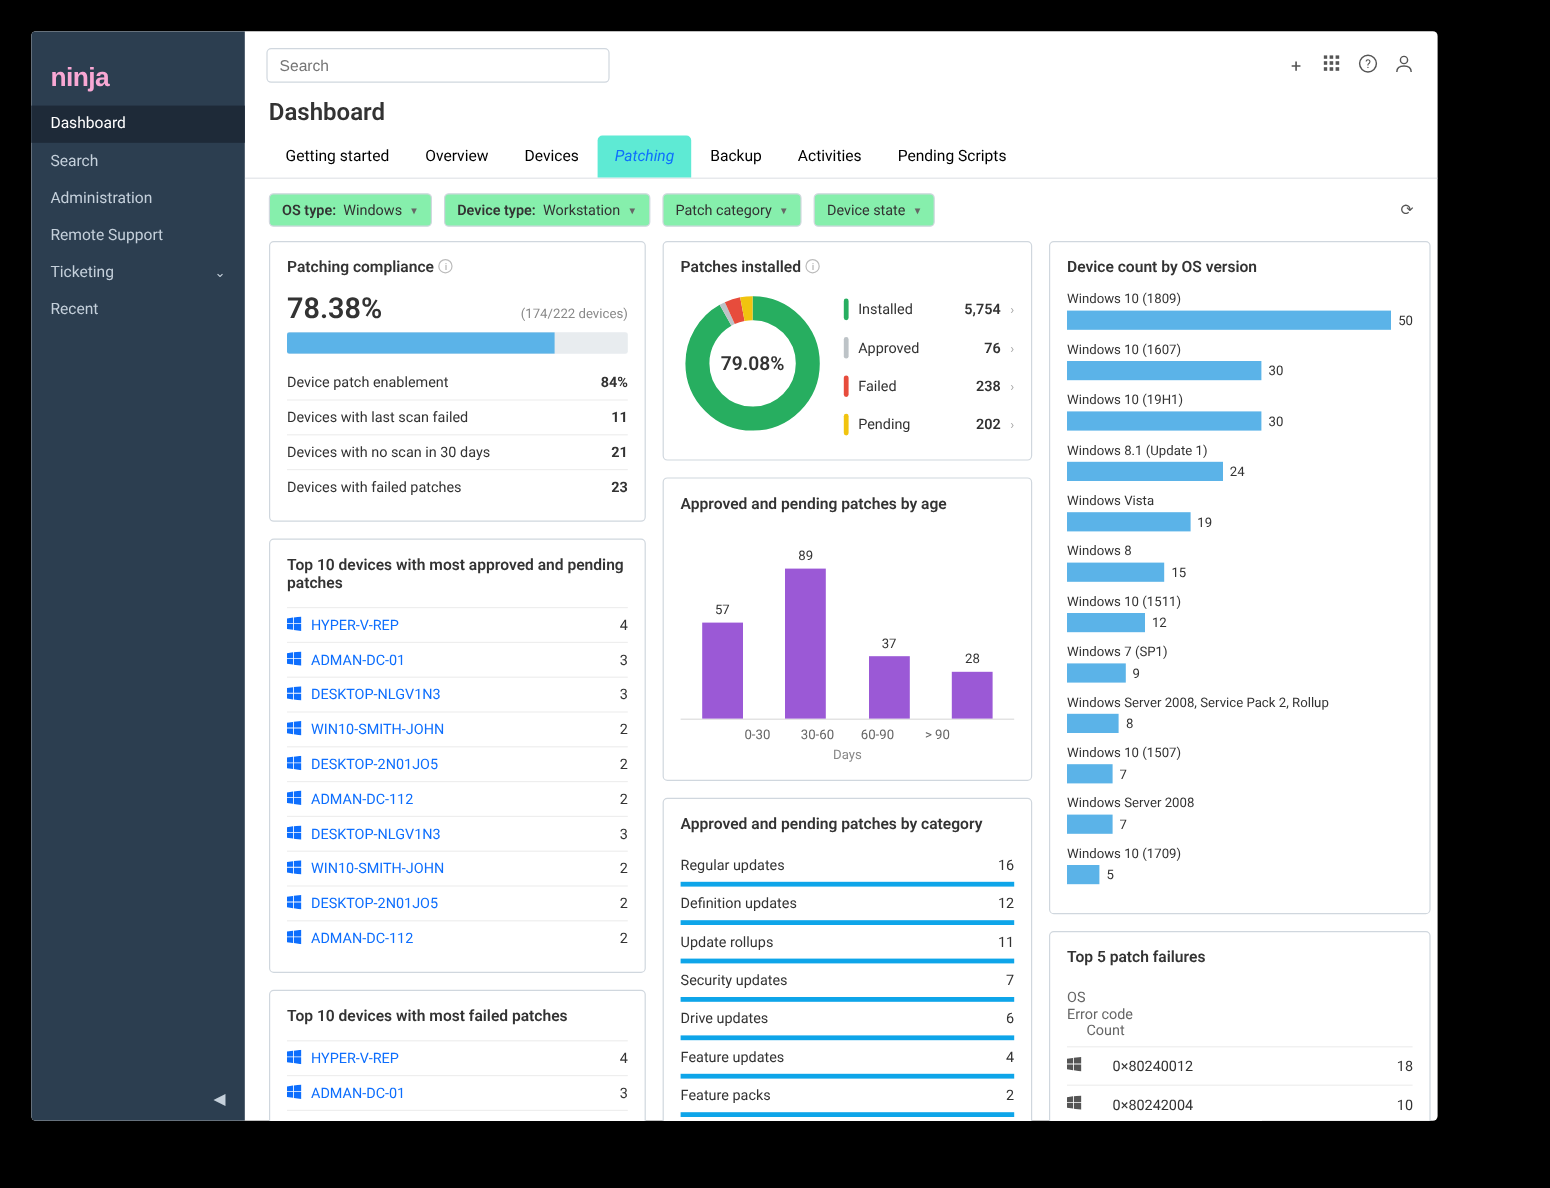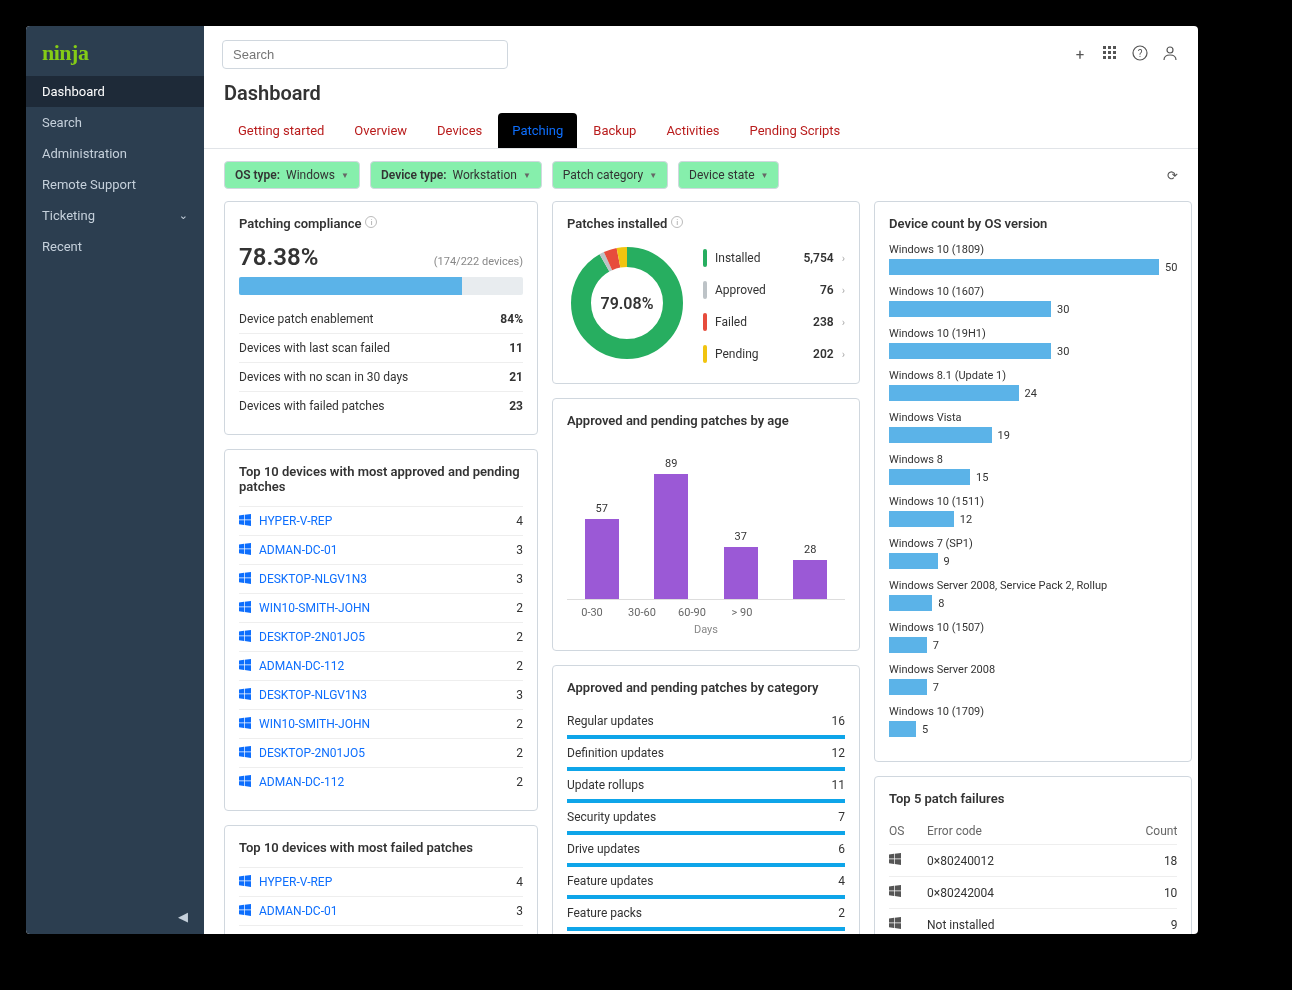--- a/index.html
+++ b/index.html
@@ -1,32 +1,32 @@
 <!DOCTYPE html>
 <html><head>
 <meta charset="utf-8">
 <style>
 * { margin: 0; padding: 0; box-sizing: border-box; }
 body { font-family: -apple-system, BlinkMacSystemFont, "Segoe UI", Roboto, sans-serif; font-size: 13px; color: #333; background: #000; }
 .app { display: flex; width: 1172px; height: 908px; background: #fff; margin: 26px; border-radius: 4px; overflow: hidden; }
 .sidebar { width: 178px; background: #2c3e50; color: #c5d0db; flex-shrink: 0; display: flex; flex-direction: column; }
-.logo { padding: 14px 16px 10px; font-size: 22px; font-weight: bold; color: #84cc16; letter-spacing: -0.5px; font-family: Liberation Serif, serif; }
+.logo { padding: 14px 16px 10px; font-size: 22px; font-weight: bold; color: #f9a8d4; letter-spacing: -0.5px; font-family: Liberation Sans, sans-serif; margin-top: 12px; }
 .nav-item { padding: 8px 16px; font-size: 13px; cursor: pointer; display: flex; justify-content: space-between; align-items: center; }
 .nav-item.active { background: #1e2a38; color: #fff; }
 .chevron { font-size: 11px; }
 .collapse-btn { margin-top: auto; padding: 10px 16px; display: flex; justify-content: flex-end; cursor: pointer; }
 .main { flex: 1; display: flex; flex-direction: column; overflow: hidden; }
 .topbar { display: flex; align-items: center; padding: 14px 18px 10px; gap: 10px; }
 .search-box { width: 286px; padding: 6px 10px; border: 1px solid #d0d7de; border-radius: 4px; font-size: 13px; color: #666; background: #fff; }
 .topbar-spacer { flex: 1; }
 .topbar-icon { width: 20px; height: 20px; display: flex; align-items: center; justify-content: center; cursor: pointer; color: #555; font-size: 15px; }
 .page-title { font-size: 20px; font-weight: 600; padding: 2px 20px 8px; }
 .tabs { display: flex; gap: 2px; padding: 0 20px; border-bottom: 1px solid #e1e4e8; }
-.tab { padding: 10px 14px; font-size: 13px; color: #b91c1c; cursor: pointer; }
-.tab.active { color: #0d6efd; background: #000000; border-radius: 4px 4px 0 0; }
+.tab { padding: 10px 14px; font-size: 13px; color: #000000; cursor: pointer; }
+.tab.active { color: #0d6efd; background: #5eead4; border-radius: 4px 4px 0 0; font-style: italic; }
 .filter-bar { display: flex; gap: 10px; padding: 12px 20px; align-items: center; }
 .filter-chip { border: 1px solid #d0d7de; border-radius: 4px; padding: 6px 10px; font-size: 12px; display: flex; align-items: center; gap: 6px; cursor: pointer; background: #86efac; }
 .filter-chip b { font-weight: 600; }
 .filter-triangle { font-size: 8px; color: #666; }
 .refresh-icon { margin-left: auto; cursor: pointer; color: #555; }
 .content { display: flex; gap: 14px; padding: 0 20px 20px; overflow: auto; flex: 1; }
 .col { display: flex; flex-direction: column; gap: 14px; }
 .col1 { flex: 0 0 314px; }
 .col2 { flex: 0 0 308px; }
 .col3 { flex: 0 0 308px; }
@@ -52,30 +52,30 @@
 .legend-col { flex: 1; display: flex; flex-direction: column; gap: 2px; }
 .legend-row { display: flex; align-items: center; gap: 8px; padding: 6px 0; cursor: pointer; }
 .legend-bar { width: 4px; height: 18px; border-radius: 2px; flex-shrink: 0; }
 .legend-label { flex: 1; font-size: 12px; }
 .legend-val { font-size: 12px; font-weight: 600; min-width: 42px; text-align: right; }
 .legend-chev { color: #aaa; font-size: 11px; }
 .bar-chart { display: flex; align-items: flex-end; justify-content: space-around; height: 160px; padding: 10px 0 0; border-bottom: 1px solid #ddd; margin-bottom: 6px; }
 .bar-item { display: flex; flex-direction: column; align-items: center; gap: 4px; width: 50px; }
 .bar-val { font-size: 11px; }
 .bar-rect { width: 34px; background: #9b59d6; }
-.bar-xlabels { display: flex; justify-content: flex-start; font-size: 11px; color: #666; }
+.bar-xlabels { display: flex; justify-content: center; font-size: 11px; color: #666; }
 .bar-xaxis-label { text-align: center; font-size: 11px; color: #888; margin-top: 4px; }
 .cat-row { display: flex; justify-content: space-between; padding: 7px 0; font-size: 12px; border-top: 4px solid #0ea5e9; }
 .cat-row:first-of-type { border-top: none; margin-top: 4px; }
 .hbar-row { margin-bottom: 10px; }
 .hbar-label { font-size: 11px; margin-bottom: 3px; }
 .hbar-wrap { display: flex; align-items: center; gap: 6px; }
 .hbar-fill { height: 16px; background: #5bb3e8; }
 .hbar-val { font-size: 11px; }
-.tbl-head { display: flex; font-size: 12px; color: #666; padding: 6px 0; border-bottom: 1px solid #eee; }
+.tbl-head { display: flex; font-size: 12px; color: #666; padding: 6px 0; border-bottom: 1px solid #eee; flex-direction: column; }
 .tbl-row { display: flex; font-size: 12px; padding: 8px 0; border-bottom: 1px solid #eee; align-items: center; }
 .tbl-os { width: 38px; }
 .tbl-err { flex: 1; }
 .tbl-cnt { width: 48px; text-align: right; }
 </style>
 </head>
 <body>
 
 <div class="app">
   <div class="sidebar">

